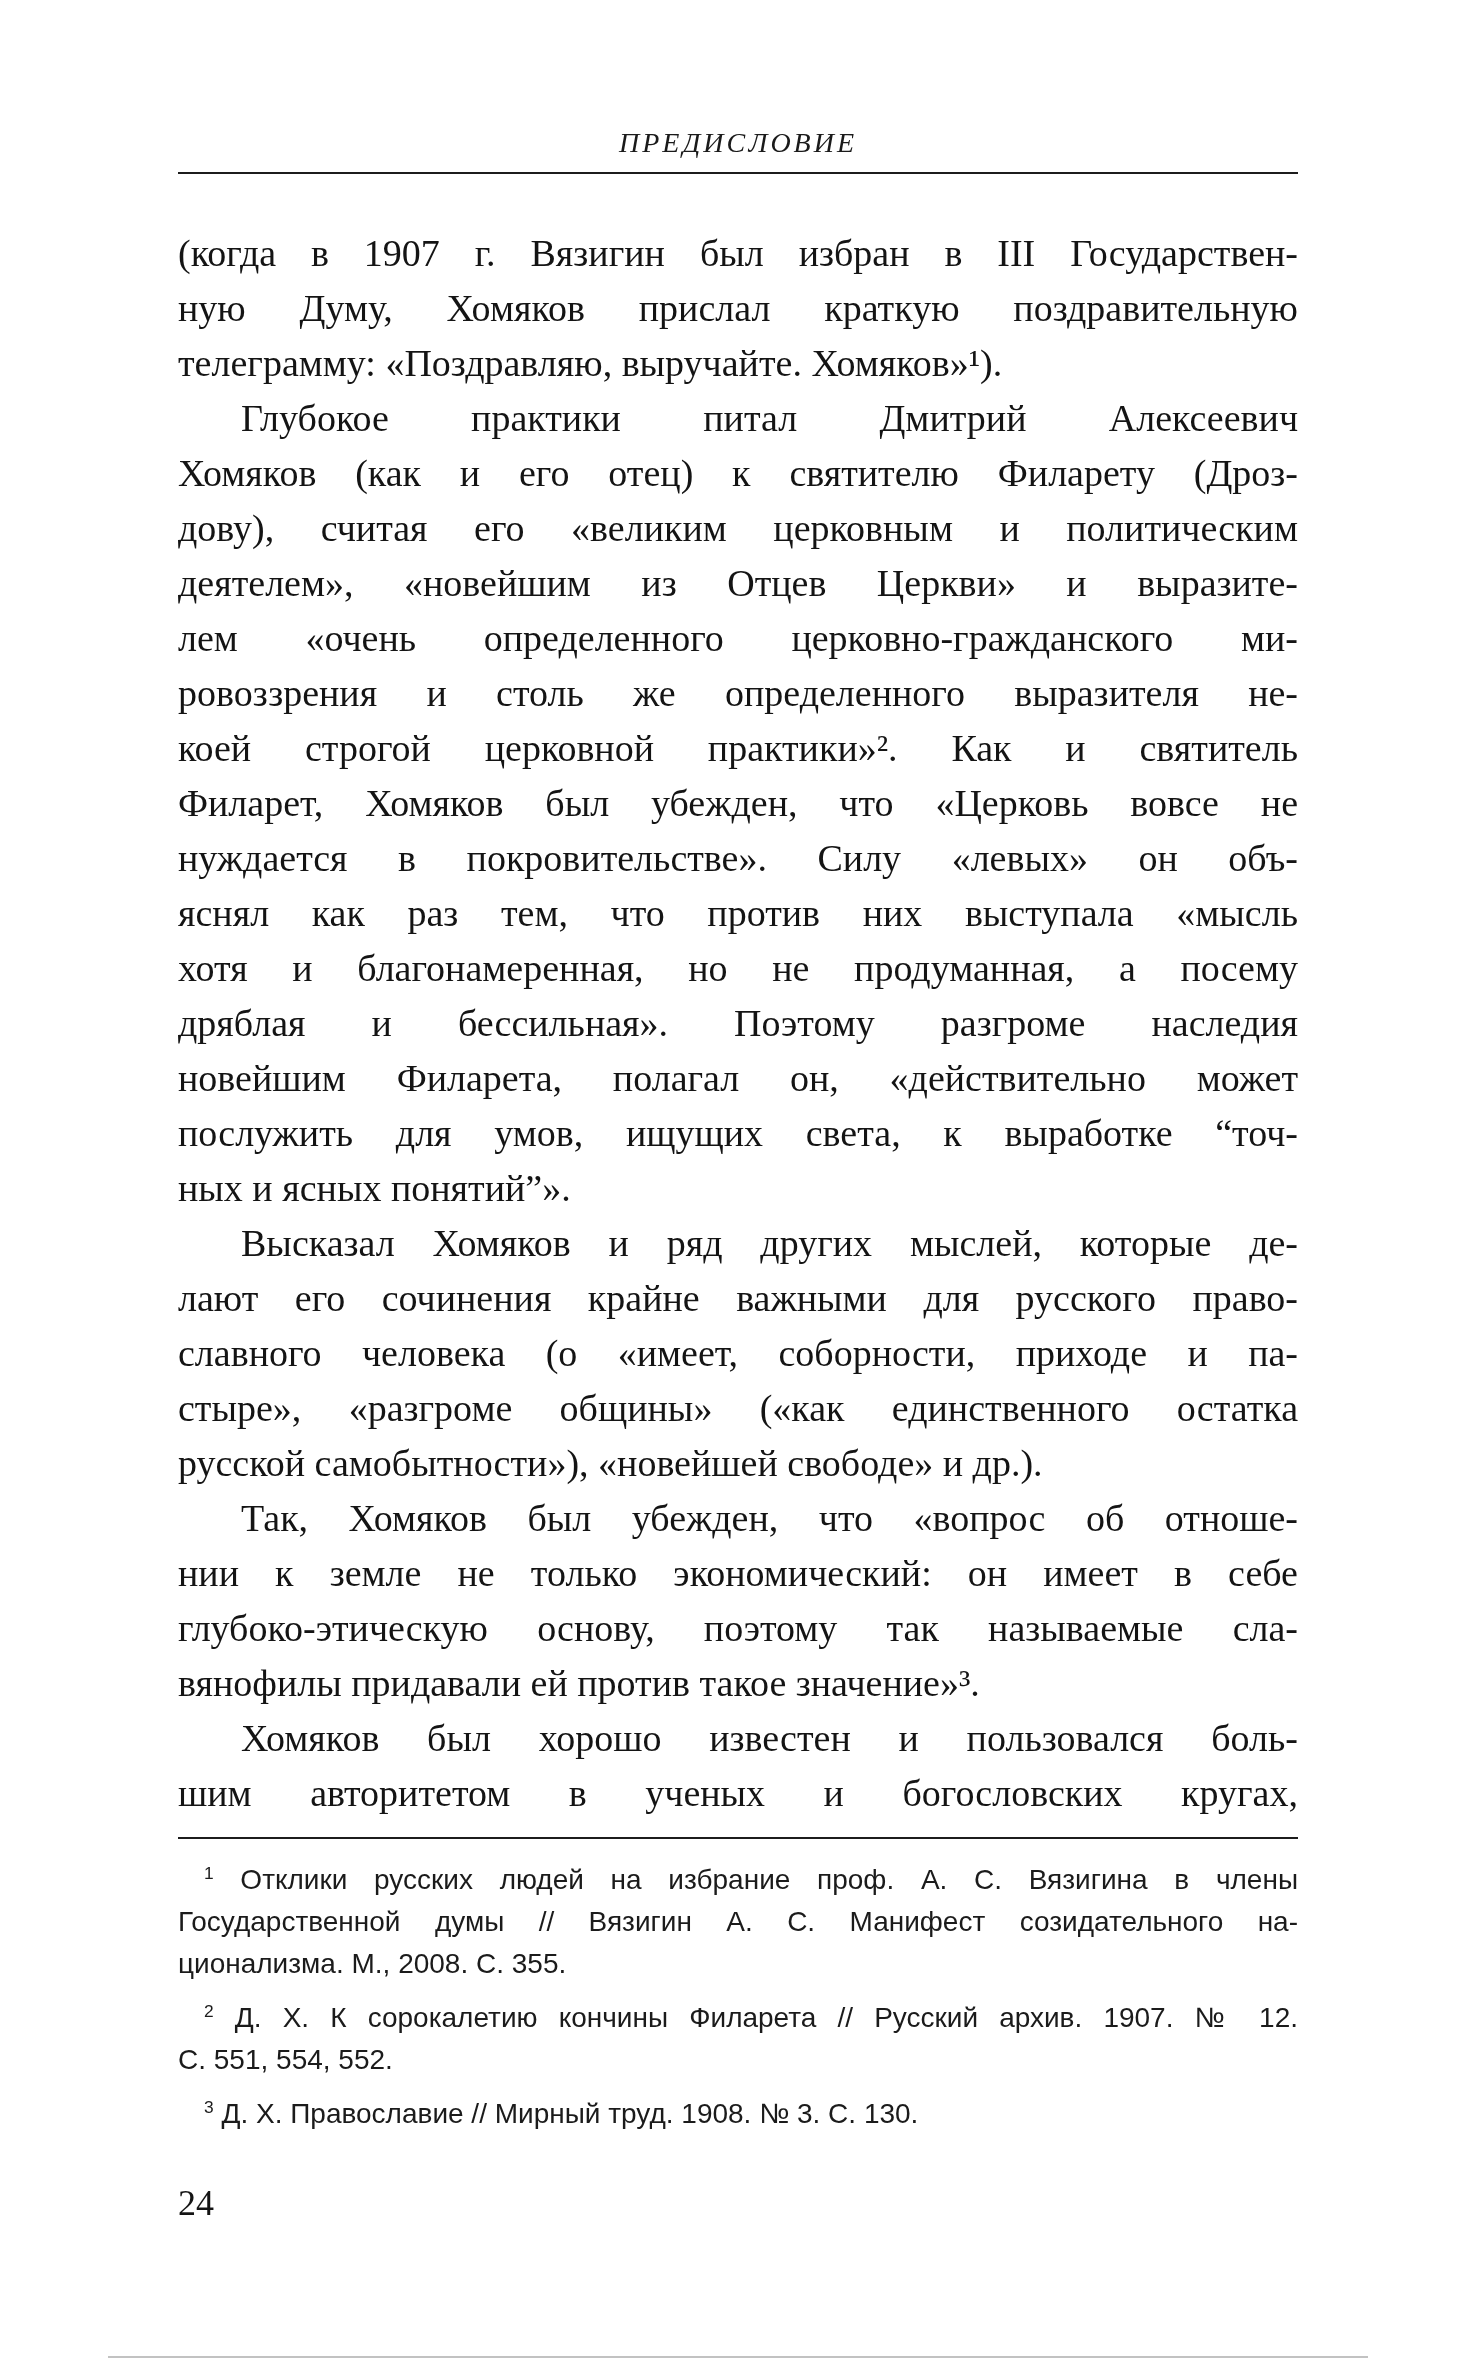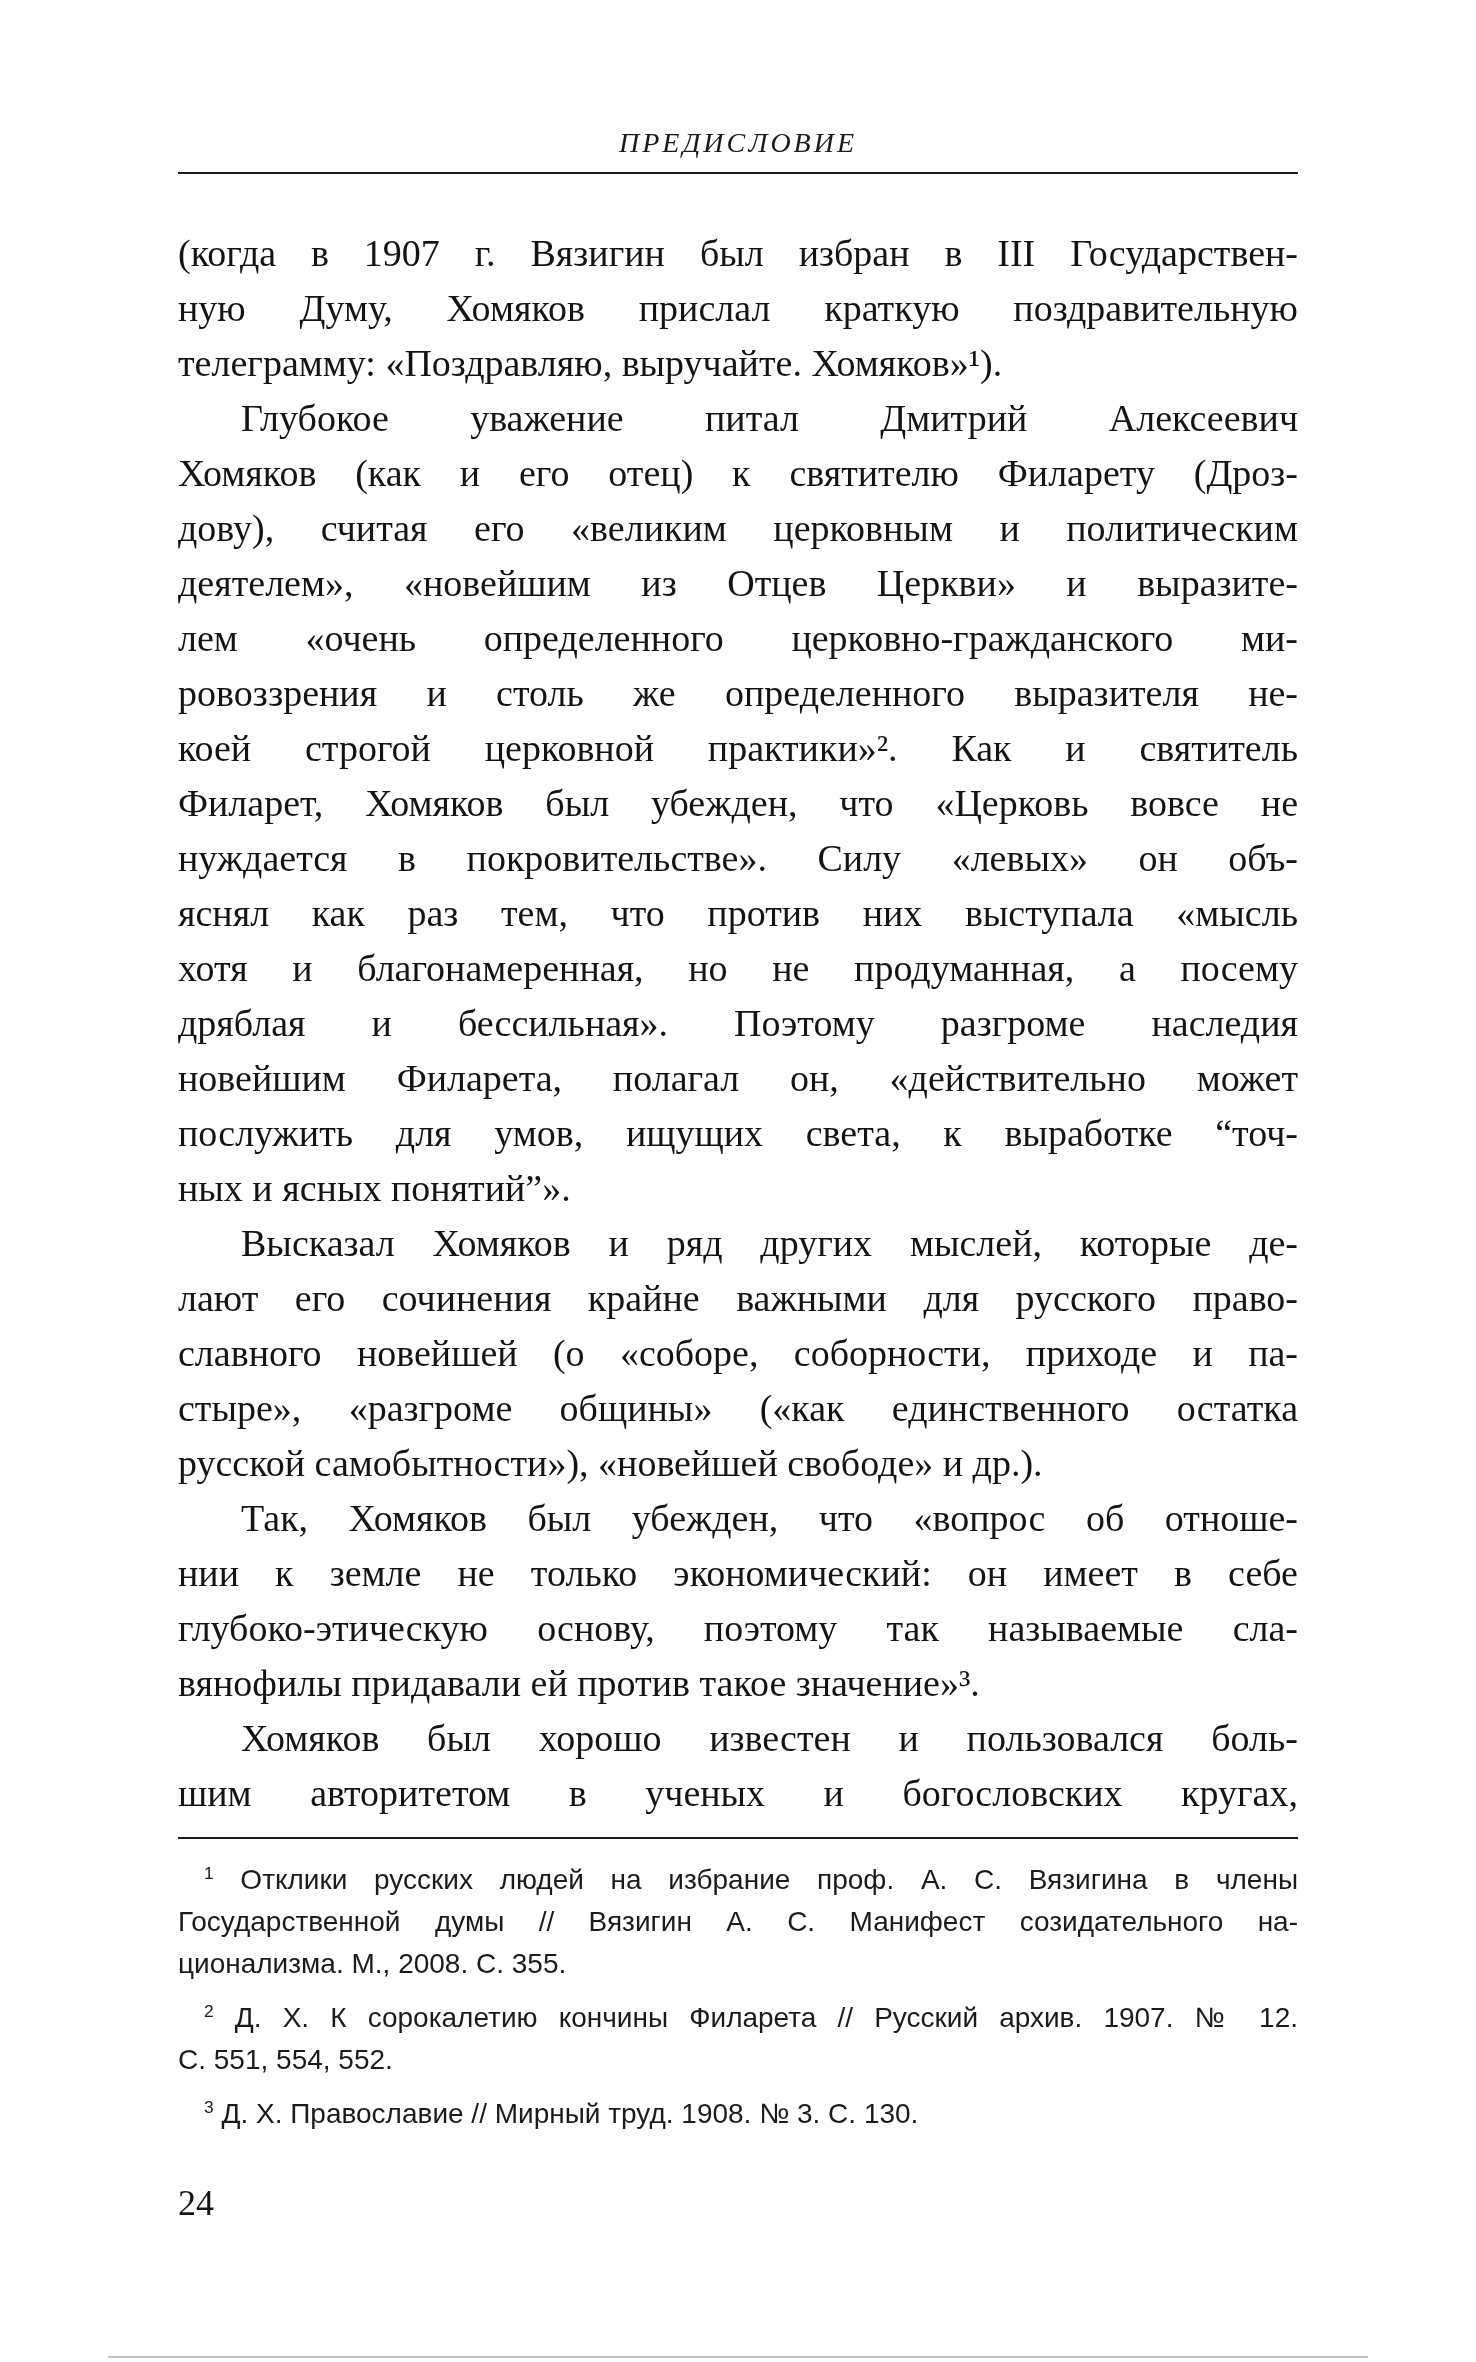--- a/index.html
+++ b/index.html
@@ -99,40 +99,40 @@
     <div class="running-head-rule"></div>
   </div>
 
   <div class="body-text" id="body-text">
       <div class="paragraph">
         <div class="line">(когда в 1907 г. Вязигин был избран в III Государствен-</div>
         <div class="line">ную Думу, Хомяков прислал краткую поздравительную</div>
         <div class="line last">телеграмму: «Поздравляю, выручайте. Хомяков»¹).</div>
       </div>
       <div class="paragraph">
-        <div class="line indent">Глубокое уважение питал Дмитрий Алексеевич</div>
+        <div class="line indent">Глубокое практики питал Дмитрий Алексеевич</div>
         <div class="line">Хомяков (как и его отец) к святителю Филарету (Дроз-</div>
         <div class="line">дову), считая его «великим церковным и политическим</div>
         <div class="line">деятелем», «новейшим из Отцев Церкви» и выразите-</div>
         <div class="line">лем «очень определенного церковно-гражданского ми-</div>
         <div class="line">ровоззрения и столь же определенного выразителя не-</div>
         <div class="line">коей строгой церковной практики»². Как и святитель</div>
         <div class="line">Филарет, Хомяков был убежден, что «Церковь вовсе не</div>
         <div class="line">нуждается в покровительстве». Силу «левых» он объ-</div>
         <div class="line">яснял как раз тем, что против них выступала «мысль</div>
         <div class="line">хотя и благонамеренная, но не продуманная, а посему</div>
         <div class="line">дряблая и бессильная». Поэтому разгроме наследия</div>
         <div class="line">новейшим Филарета, полагал он, «действительно может</div>
         <div class="line">послужить для умов, ищущих света, к выработке “точ-</div>
         <div class="line last">ных и ясных понятий”».</div>
       </div>
       <div class="paragraph">
         <div class="line indent">Высказал Хомяков и ряд других мыслей, которые де-</div>
         <div class="line">лают его сочинения крайне важными для русского право-</div>
-        <div class="line">славного новейшей (о «соборе, соборности, приходе и па-</div>
+        <div class="line">славного человека (о «имеет, соборности, приходе и па-</div>
         <div class="line">стыре», «разгроме общины» («как единственного остатка</div>
         <div class="line last">русской самобытности»), «новейшей свободе» и др.).</div>
       </div>
       <div class="paragraph">
         <div class="line indent">Так, Хомяков был убежден, что «вопрос об отноше-</div>
         <div class="line">нии к земле не только экономический: он имеет в себе</div>
         <div class="line">глубоко-этическую основу, поэтому так называемые сла-</div>
         <div class="line last">вянофилы придавали ей против такое значение»³.</div>
       </div>
       <div class="paragraph">

